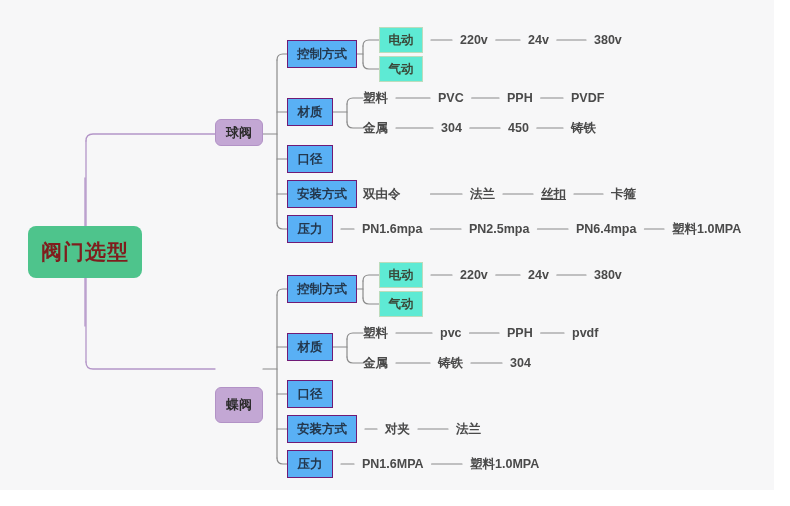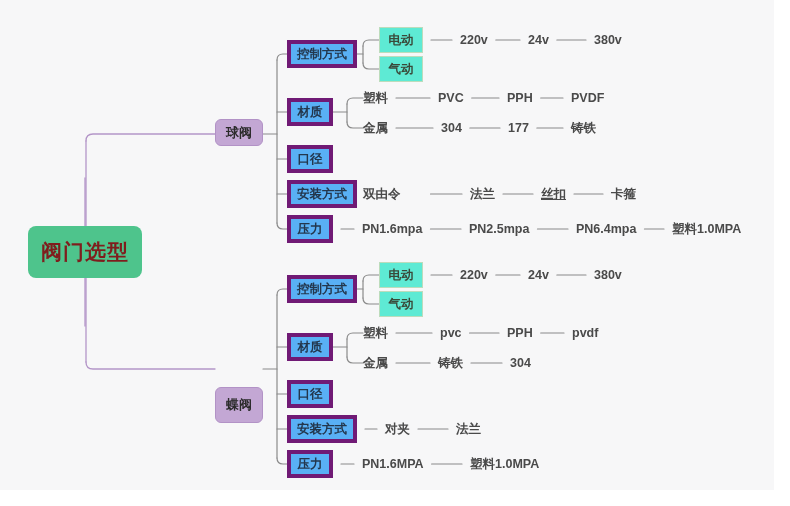--- a/index.html
+++ b/index.html
@@ -51,21 +51,21 @@
   .node-l1 {
     background: #c3a7d4;
     border: 1px solid #b292c6;
     border-radius: 6px;
     color: #2b2b2b;
     font-size: 13px;
     font-weight: bold;
   }
   .node-l2 {
     background: #59b0f5;
-    border: 4px solid #701a75;
+    border: 1px solid #701a75;
     color: #23374d;
     font-size: 12.5px;
     font-weight: bold;
   }
   .node-l3 {
     background: #5eead4;
     border: 1px solid #bcdcbc;
     color: #3a4a3a;
     font-size: 12.5px;
     font-weight: bold;
@@ -188,21 +188,21 @@
       <div class="node node-leaf" style="left: 571px; top: 88px; height: 20px;">
         <span>PVDF</span>
       </div>
       <div class="node node-leaf" style="left: 363px; top: 118px; height: 20px;">
         <span>金属</span>
       </div>
       <div class="node node-leaf" style="left: 441px; top: 118px; height: 20px;">
         <span>304</span>
       </div>
       <div class="node node-leaf" style="left: 508px; top: 118px; height: 20px;">
-        <span>177</span>
+        <span>450</span>
       </div>
       <div class="node node-leaf" style="left: 571px; top: 118px; height: 20px;">
         <span>铸铁</span>
       </div>
       <div class="node node-l2" style="left: 287px; top: 145px; width: 46px; height: 28px;">
         <span>口径</span>
       </div>
       <div class="node node-l2" style="left: 287px; top: 180px; width: 70px; height: 28px;">
         <span>安装方式</span>
       </div>

